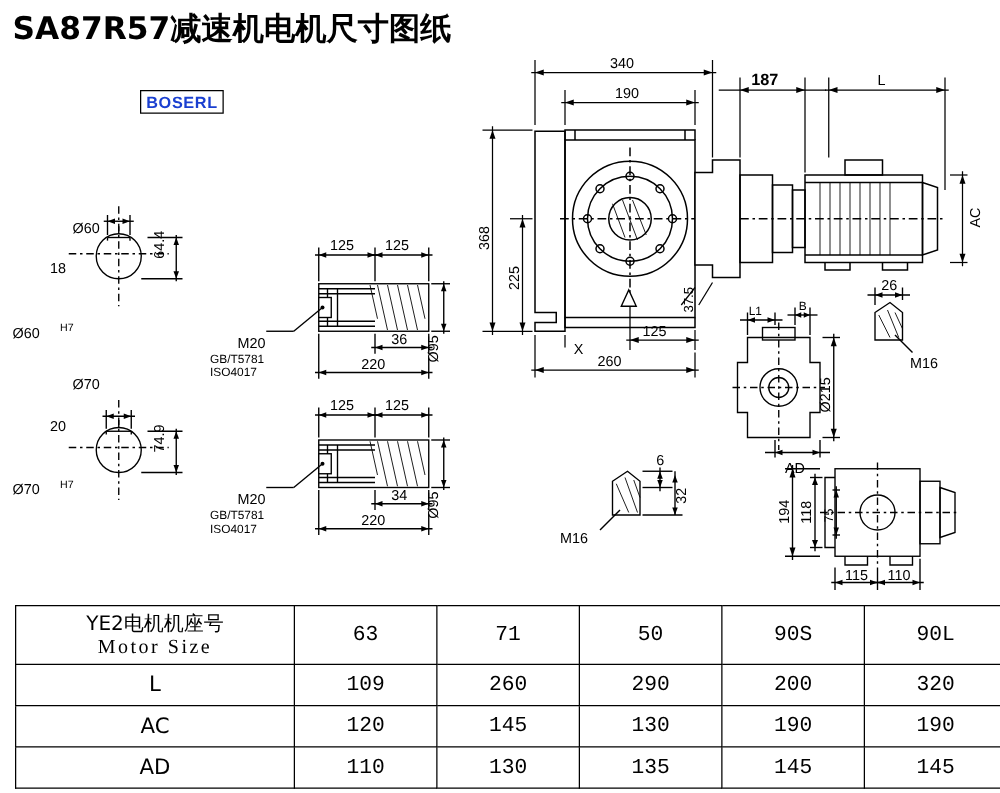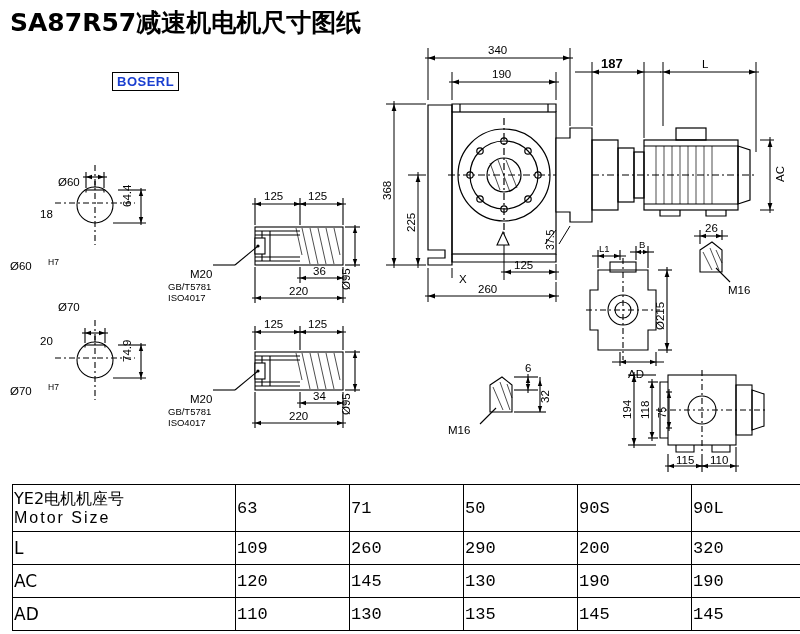--- a/index.html
+++ b/index.html
@@ -48,20 +48,21 @@
   #spec-table {
     position: absolute;
     left: 12px;
     top: 484px;
     width: 776px;
     border-collapse: collapse;
     table-layout: fixed;
   }
   #spec-table td {
     border: 1.5px solid #000;
+    text-align: center;
     font-size: 17px;
     height: 30px;
     font-family: "DejaVu Sans", "Liberation Sans", sans-serif;
   }
   #spec-table td.rowhead {
     width: 220px;
   }
   #spec-table td.datacell {
     width: 111px;
     font-family: Liberation Mono, monospace;
@@ -70,21 +71,21 @@
     display: block;
     font-size: 16px;
     line-height: 19px;
     font-family: "DejaVu Sans", "Liberation Sans", sans-serif;
   }
   .hdr-en {
     display: block;
     font-size: 16px;
     line-height: 19px;
     letter-spacing: 2px;
-    font-family: Liberation Sans, sans-serif;
+    font-family: Liberation Serif, serif;
   }
   #spec-table tr.header-row td {
     height: 44px;
     vertical-align: middle;
   }
   text {
     font-family: "Liberation Sans", sans-serif;
   }
 </style>
 </head>

